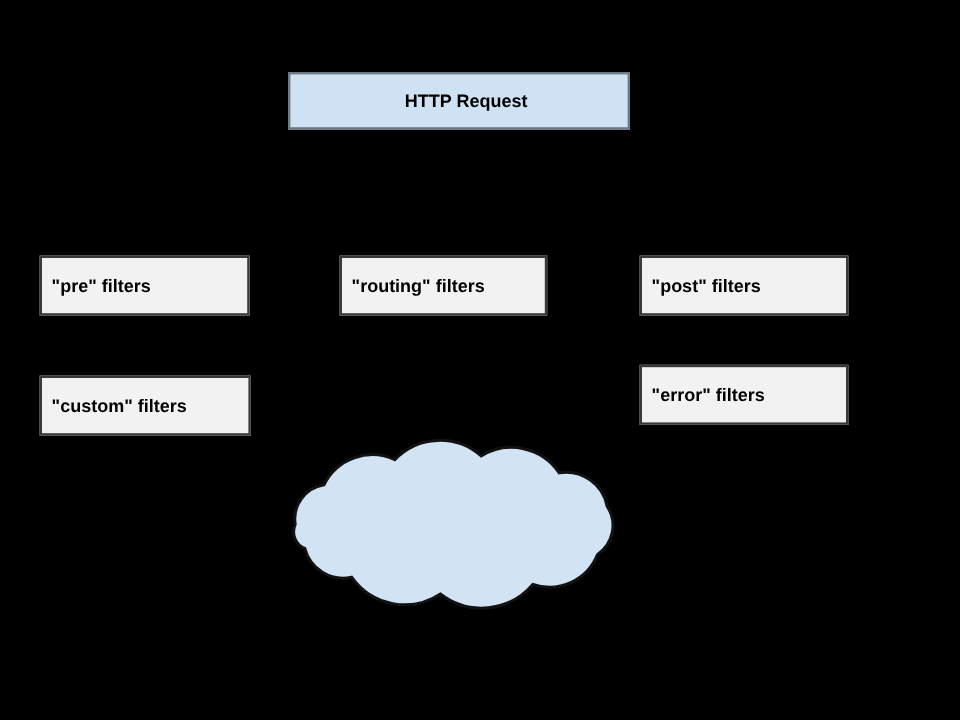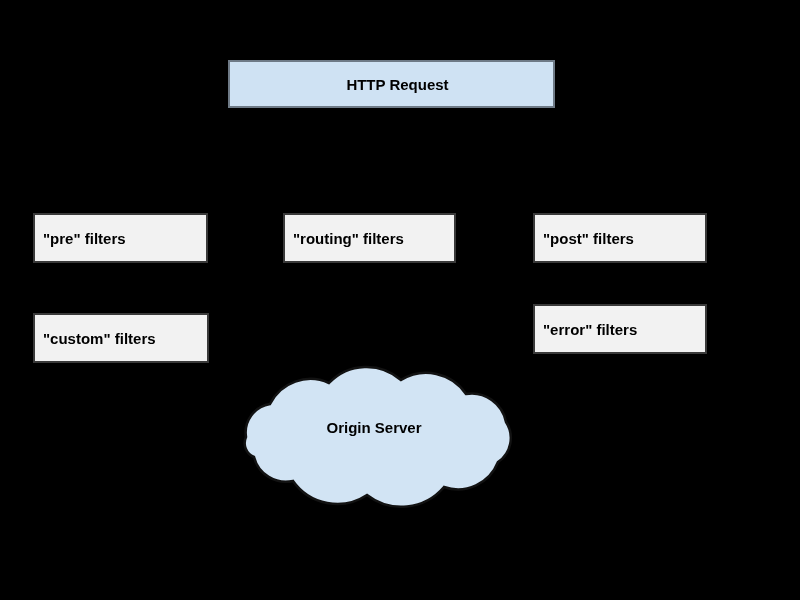--- a/index.html
+++ b/index.html
@@ -60,21 +60,21 @@
     font-weight: bold;
     font-size: 15px;
     color: #000000;
   }
 </style>
 </head>
 <body>
 
 <div class="stage">
 
-  <div class="node node-blue" style="left:228px; top:60px; width:327px; height:48px;padding-left:12px;">
+  <div class="node node-blue" style="left:240px; top:60px; width:285px; height:48px;padding-left:12px;">
     <span class="lbl">HTTP Request</span>
   </div>
 
   <div class="node node-gray" style="left:33px; top:213px; width:175px; height:50px;">
     <span class="lbl">"pre" filters</span>
   </div>
 
   <div class="node node-gray" style="left:283px; top:213px; width:173px; height:50px;">
     <span class="lbl">"routing" filters</span>
   </div>
@@ -99,15 +99,14 @@
              A 48 48 0 0 1 228 23
              A 35 35 0 0 1 268 51
              A 29 29 0 0 1 260 91
              A 43 43 0 0 1 206 116
              A 56 56 0 0 1 129 124
              A 54 54 0 0 1 55 110
              A 33 33 0 0 1 16 86
              A 15 15 0 0 1 8 66
              Z" fill="#d2e4f4"></path>
   </svg>
-  <div class="cloud-label">Origin Server</div>
 
 </div>
 
 </body></html>

